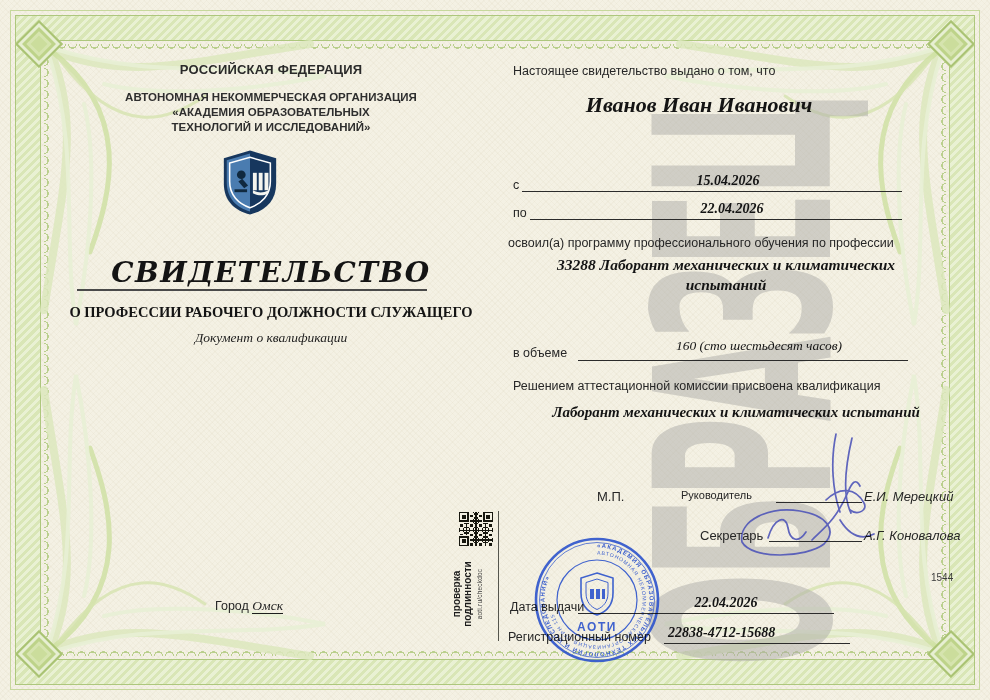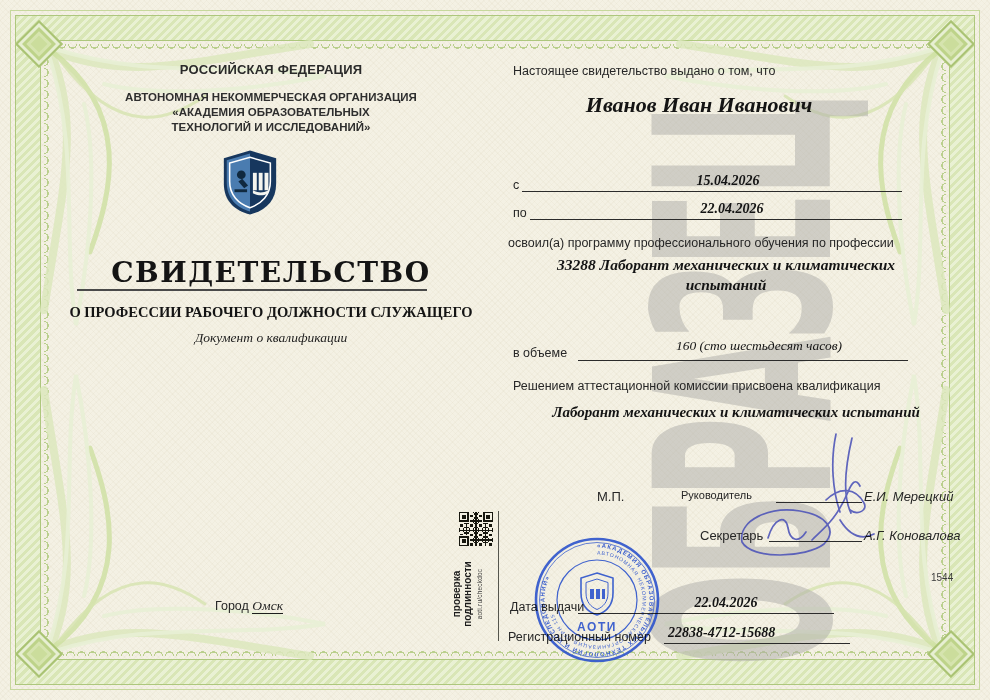--- a/index.html
+++ b/index.html
@@ -59,21 +59,21 @@
   
   .content{position:absolute;inset:0;z-index:3;}
   .ctr{text-align:center;margin-left:16px;}
   .ser-i{font-family:"Liberation Serif", serif;font-style:italic;}
   .ser-bi{font-family:"Liberation Serif", serif;font-style:italic;font-weight:700;}
   .uline{position:absolute;height:1.2px;background:#2b2b2b;}
   .hdr{font-size:13px;font-weight:700;color:#2a2a2a;letter-spacing:.2px;}
   .org{font-size:11.5px;font-weight:700;color:#2e2e2e;}
   .big-title{
     font-family:"DejaVu Serif", serif;font-weight:700;
-    font-size:28px;letter-spacing:1.5px;color:#141414;
+    font-size:28px;letter-spacing:1.5px;color:#141414;font-style:italic;
   }
   .sub-title{font-family:"Liberation Serif", serif;font-weight:700;font-size:14.5px;color:#141414;}
   .doc-type{font-family:"Liberation Serif", serif;font-style:italic;font-size:13.5px;color:#1d1d1d;}
   .body-sans{font-size:12.5px;color:#262626;}
   .val{font-size:14px;color:#141414;}
   .seal-svg{mix-blend-mode:multiply;opacity:.92;}
   .signs{mix-blend-mode:multiply;}
   .verify-wrap{
     position:absolute;left:427px;top:573px;width:92px;height:42px;
     transform:rotate(-90deg);text-align:center;line-height:10.5px;

